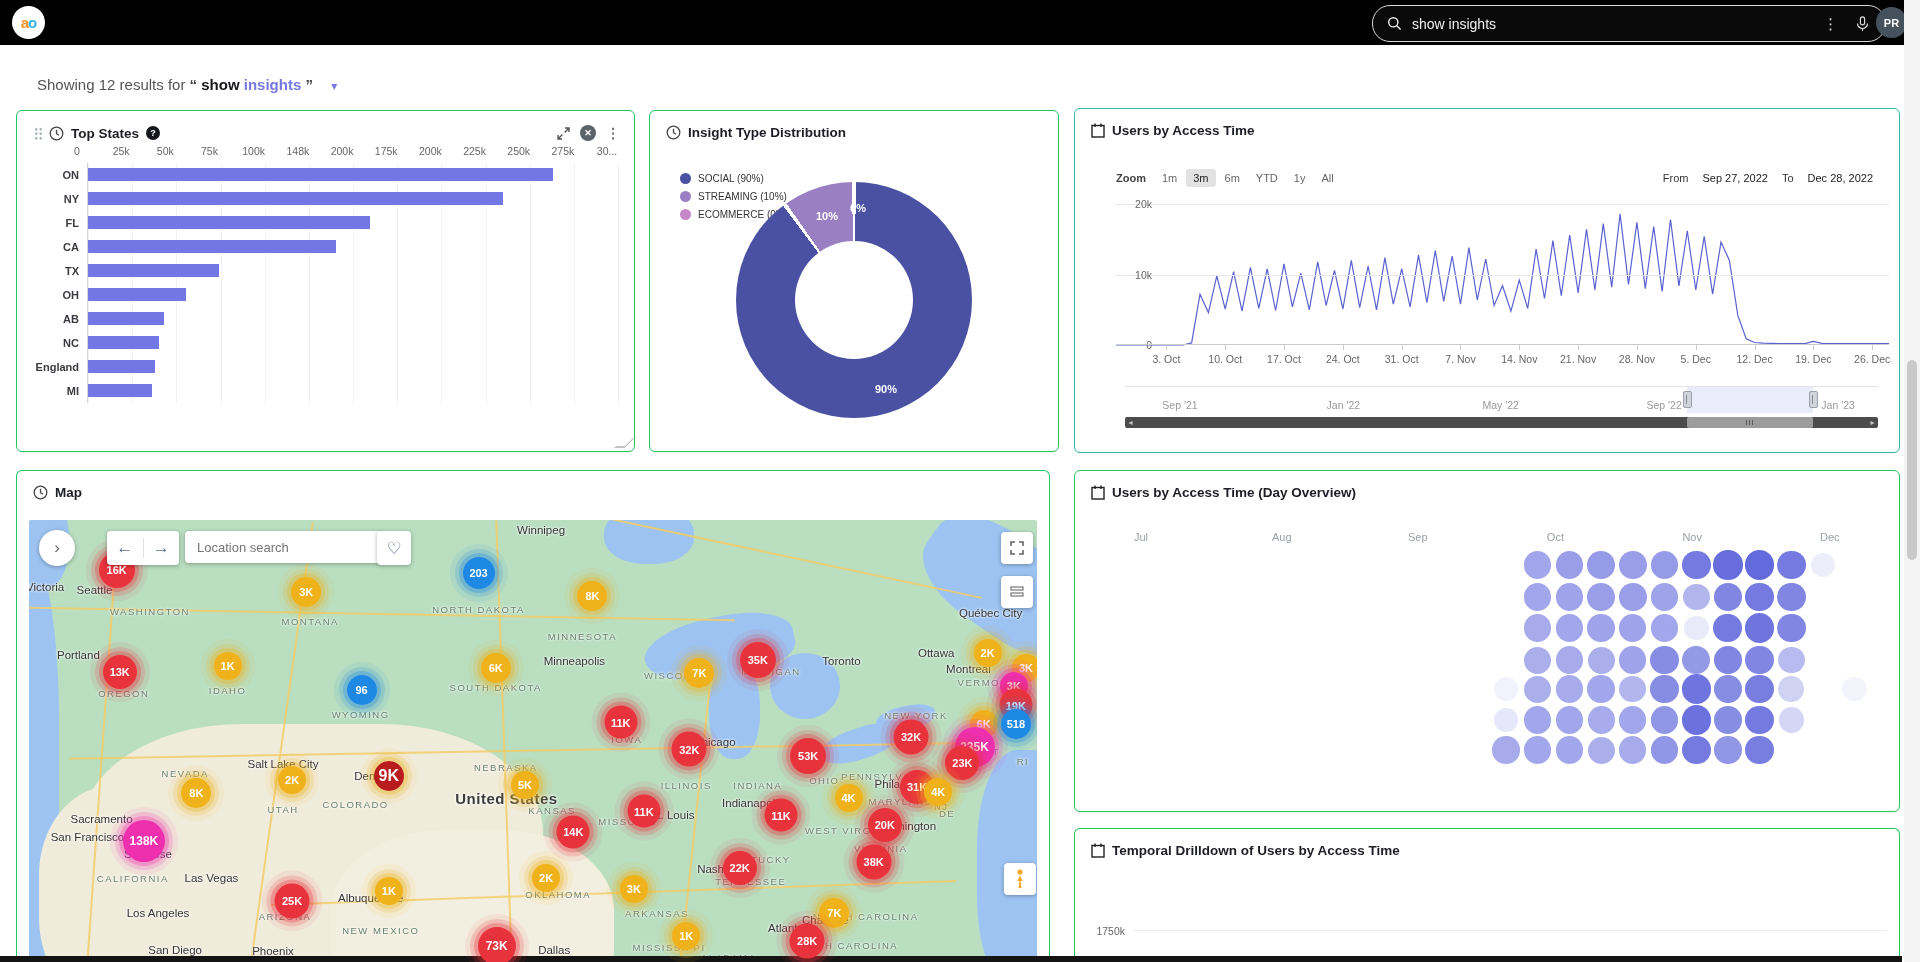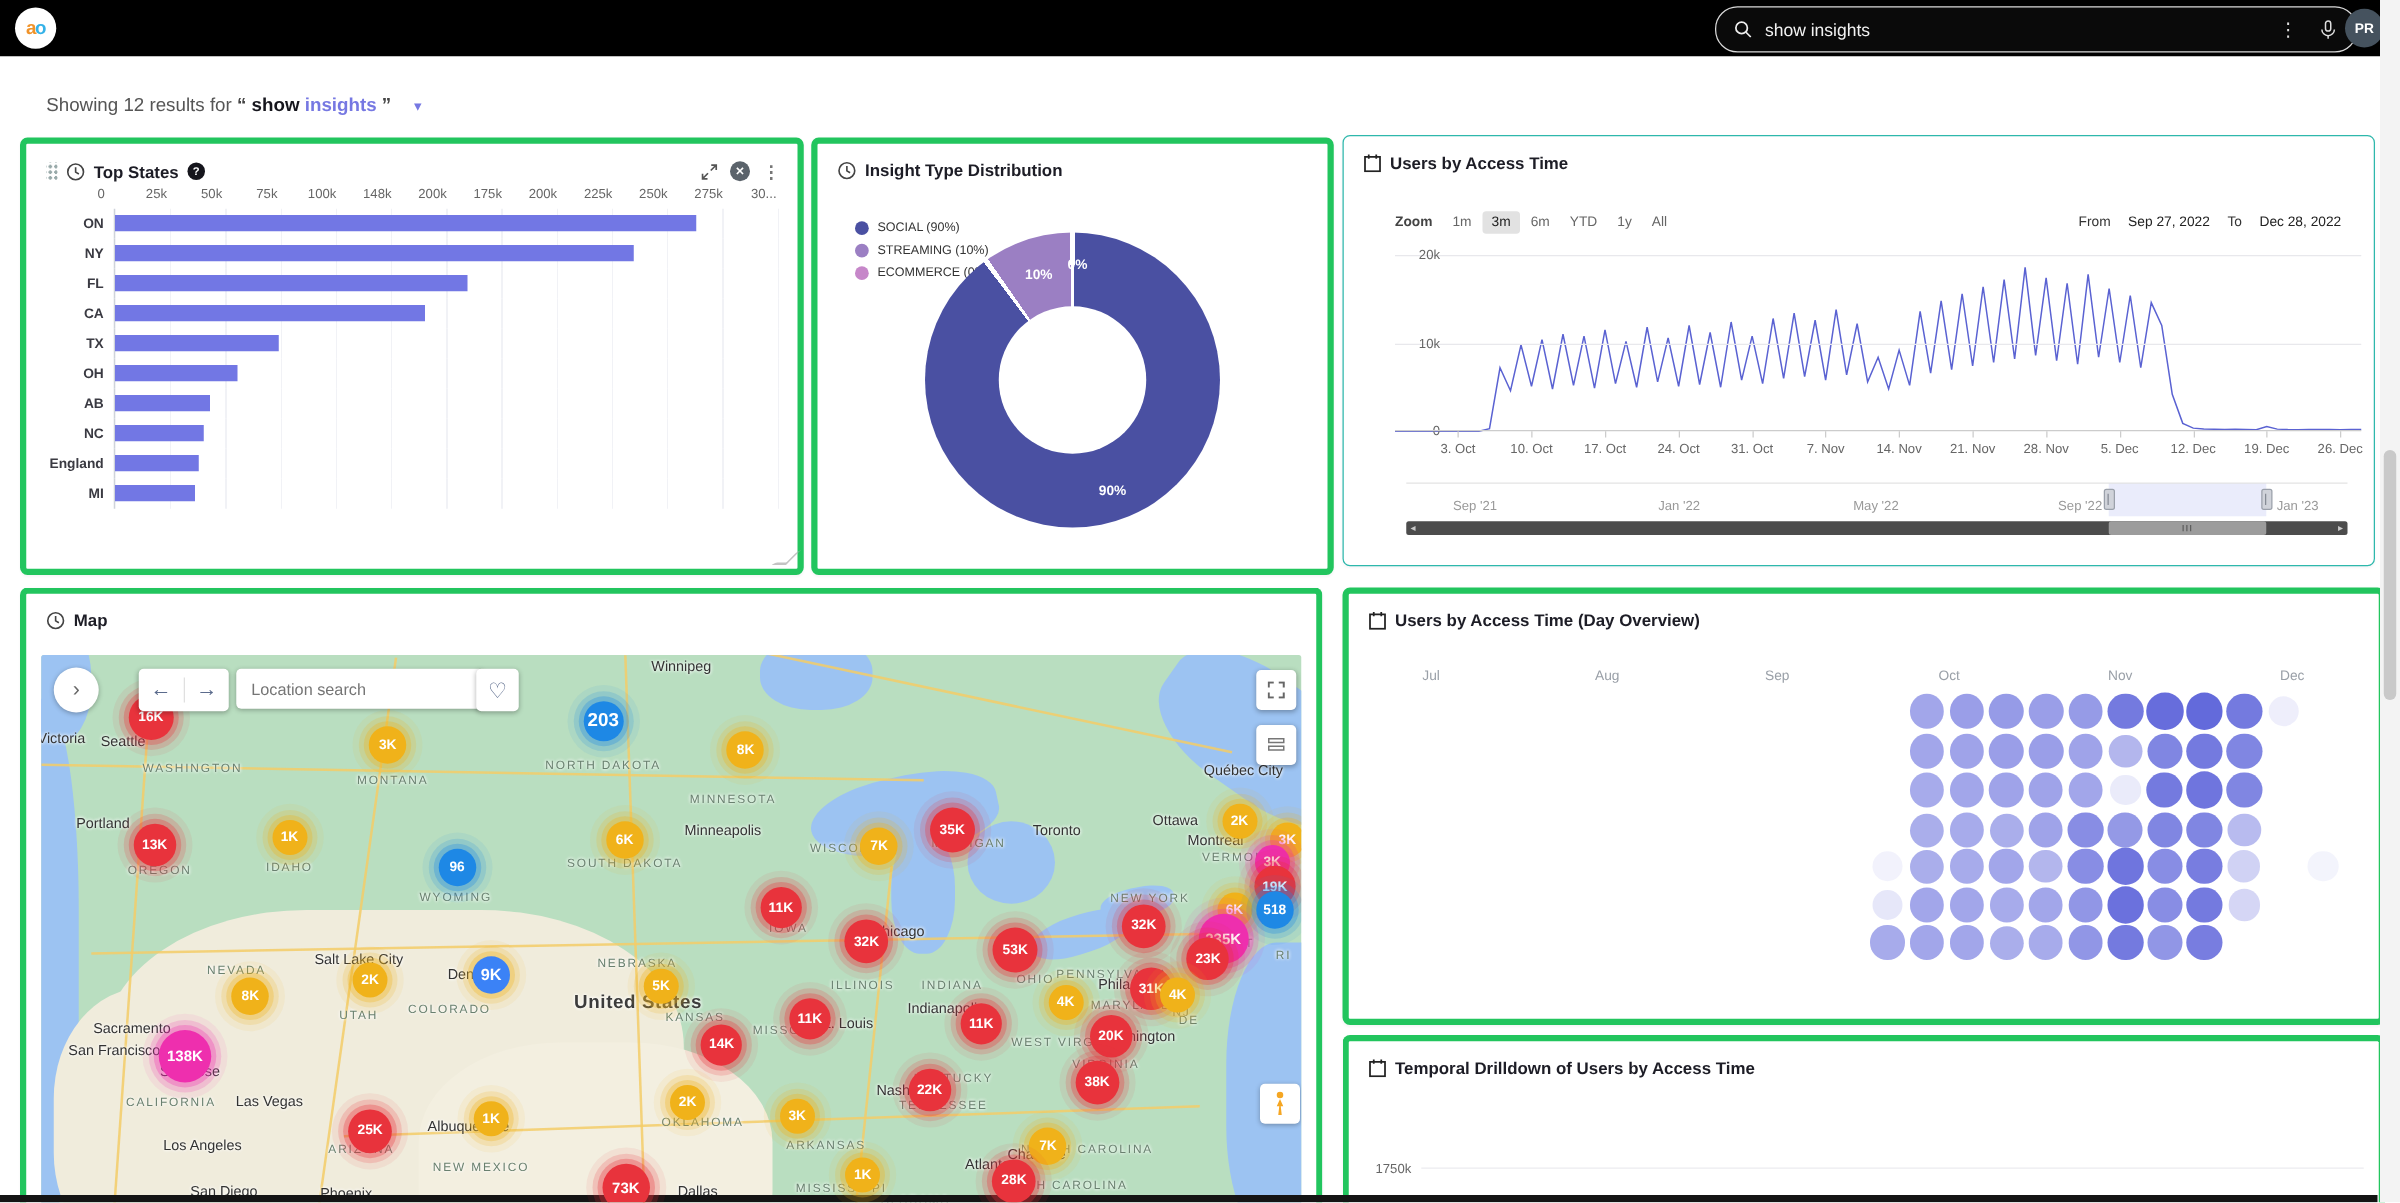--- a/index.html
+++ b/index.html
@@ -21,21 +21,21 @@
         background:#45525e;color:#fff;font-size:11px;font-weight:bold;
         display:flex;align-items:center;justify-content:center;}
 
   
   .results{position:absolute;left:37px;top:76px;font-size:15px;color:#555;}
   .results b.dark{color:#16161d;} .results b.acc{color:#7678e2;}
   .results .caret{color:#7678e2;margin-left:14px;font-size:12px;cursor:pointer;}
   .results .qm{color:#444;font-weight:bold;}
 
   
-  .card{position:absolute;background:#fff;border:5px solid #22c55e;border-radius:6px;
+  .card{position:absolute;background:#fff;border:1px solid #22c55e;border-radius:6px;
         box-shadow:0 1px 2px rgba(20,20,40,.04);}
   .card-head{display:flex;align-items:center;gap:7px;padding:14px 14px 0 16px;font-size:13.5px;
         font-weight:bold;color:#1d1d26;}
   .hicon{display:flex;align-items:center;}
   .grip{width:9px;height:14px;background-image:radial-gradient(#9aa 1.2px,transparent 1.3px);
         background-size:4.5px 4.5px;background-position:1px 1px;}
   .qbadge{width:14px;height:14px;border-radius:50%;background:#15151c;color:#fff;font-size:9px;
         font-weight:bold;display:flex;align-items:center;justify-content:center;}
   .head-right{margin-left:auto;display:flex;align-items:center;gap:10px;}
   .xbadge{width:16px;height:16px;border-radius:50%;background:#5b636b;color:#fff;font-size:9px;
@@ -510,21 +510,21 @@
         <div class="mlabel state" style="left: 15.5%; top: 57%;">NEVADA</div>
         <div class="mlabel city" style="left: 34.1%; top: 57.7%;">Denver</div>
         <div class="mlabel city" style="left: 52.1%; top: 97%;">Dallas</div>
         <div class="mlabel city" style="left: 75.1%; top: 92%;">Atlanta</div>
         <div class="mlabel state" style="left: 69.4%; top: 98.6%;">ALABAMA</div>
         <div class="mlabel state" style="left: 63.5%; top: 96.5%;">MISSISSIPPI</div>
         <div class="mlabel state" style="left: 95.5%; top: 52.1%;">CT</div>
         <div class="mlabel state" style="left: 98.6%; top: 54.4%;">RI</div>
         <div class="marker" style="left: 8.7%; top: 11.3%; width: 36px; height: 36px; background: rgb(232, 51, 60); font-size: 11px; box-shadow: rgba(232, 51, 60, 0.3) 0px 0px 0px 4px, rgba(232, 51, 60, 0.18) 0px 0px 0px 8px, rgba(232, 51, 60, 0.08) 0px 0px 0px 13px;">16K</div>
         <div class="marker" style="left: 27.5%; top: 16.3%; width: 30px; height: 30px; background: rgb(240, 178, 26); font-size: 11px; box-shadow: rgba(240, 178, 26, 0.3) 0px 0px 0px 4px, rgba(240, 178, 26, 0.18) 0px 0px 0px 8px, rgba(240, 178, 26, 0.08) 0px 0px 0px 13px;">3K</div>
-        <div class="marker" style="left: 44.6%; top: 11.9%; width: 32px; height: 32px; background: rgb(30, 136, 229); font-size: 15px; box-shadow: rgba(30, 136, 229, 0.3) 0px 0px 0px 4px, rgba(30, 136, 229, 0.18) 0px 0px 0px 8px, rgba(30, 136, 229, 0.08) 0px 0px 0px 13px;">203</div>
+        <div class="marker" style="left: 44.6%; top: 11.9%; width: 32px; height: 32px; background: rgb(30, 136, 229); font-size: 11px; box-shadow: rgba(30, 136, 229, 0.3) 0px 0px 0px 4px, rgba(30, 136, 229, 0.18) 0px 0px 0px 8px, rgba(30, 136, 229, 0.08) 0px 0px 0px 13px;">203</div>
         <div class="marker" style="left: 55.9%; top: 17.1%; width: 30px; height: 30px; background: rgb(240, 178, 26); font-size: 11px; box-shadow: rgba(240, 178, 26, 0.3) 0px 0px 0px 4px, rgba(240, 178, 26, 0.18) 0px 0px 0px 8px, rgba(240, 178, 26, 0.08) 0px 0px 0px 13px;">8K</div>
         <div class="marker" style="left: 9%; top: 34.3%; width: 34px; height: 34px; background: rgb(232, 51, 60); font-size: 11px; box-shadow: rgba(232, 51, 60, 0.3) 0px 0px 0px 4px, rgba(232, 51, 60, 0.18) 0px 0px 0px 8px, rgba(232, 51, 60, 0.08) 0px 0px 0px 13px;">13K</div>
         <div class="marker" style="left: 19.7%; top: 32.9%; width: 28px; height: 28px; background: rgb(240, 178, 26); font-size: 11px; box-shadow: rgba(240, 178, 26, 0.3) 0px 0px 0px 4px, rgba(240, 178, 26, 0.18) 0px 0px 0px 8px, rgba(240, 178, 26, 0.08) 0px 0px 0px 13px;">1K</div>
         <div class="marker" style="left: 33%; top: 38.4%; width: 30px; height: 30px; background: rgb(30, 136, 229); font-size: 11px; box-shadow: rgba(30, 136, 229, 0.3) 0px 0px 0px 4px, rgba(30, 136, 229, 0.18) 0px 0px 0px 8px, rgba(30, 136, 229, 0.08) 0px 0px 0px 13px;">96</div>
         <div class="marker" style="left: 46.3%; top: 33.4%; width: 30px; height: 30px; background: rgb(240, 178, 26); font-size: 11px; box-shadow: rgba(240, 178, 26, 0.3) 0px 0px 0px 4px, rgba(240, 178, 26, 0.18) 0px 0px 0px 8px, rgba(240, 178, 26, 0.08) 0px 0px 0px 13px;">6K</div>
         <div class="marker" style="left: 72.3%; top: 31.5%; width: 36px; height: 36px; background: rgb(232, 51, 60); font-size: 11px; box-shadow: rgba(232, 51, 60, 0.3) 0px 0px 0px 4px, rgba(232, 51, 60, 0.18) 0px 0px 0px 8px, rgba(232, 51, 60, 0.08) 0px 0px 0px 13px;">35K</div>
         <div class="marker" style="left: 66.5%; top: 34.5%; width: 30px; height: 30px; background: rgb(240, 178, 26); font-size: 11px; box-shadow: rgba(240, 178, 26, 0.3) 0px 0px 0px 4px, rgba(240, 178, 26, 0.18) 0px 0px 0px 8px, rgba(240, 178, 26, 0.08) 0px 0px 0px 13px;">7K</div>
         <div class="marker" style="left: 58.7%; top: 45.6%; width: 33px; height: 33px; background: rgb(232, 51, 60); font-size: 11px; box-shadow: rgba(232, 51, 60, 0.3) 0px 0px 0px 4px, rgba(232, 51, 60, 0.18) 0px 0px 0px 8px, rgba(232, 51, 60, 0.08) 0px 0px 0px 13px;">11K</div>
         <div class="marker" style="left: 95.1%; top: 30.1%; width: 28px; height: 28px; background: rgb(240, 178, 26); font-size: 11px; box-shadow: rgba(240, 178, 26, 0.3) 0px 0px 0px 4px, rgba(240, 178, 26, 0.18) 0px 0px 0px 8px, rgba(240, 178, 26, 0.08) 0px 0px 0px 13px;">2K</div>
         <div class="marker" style="left: 98.9%; top: 33.4%; width: 28px; height: 28px; background: rgb(240, 178, 26); font-size: 11px; box-shadow: rgba(240, 178, 26, 0.3) 0px 0px 0px 4px, rgba(240, 178, 26, 0.18) 0px 0px 0px 8px, rgba(240, 178, 26, 0.08) 0px 0px 0px 13px;">3K</div>
@@ -539,21 +539,21 @@
         <div class="marker" style="left: 92.6%; top: 54.9%; width: 34px; height: 34px; background: rgb(232, 51, 60); font-size: 11px; box-shadow: rgba(232, 51, 60, 0.3) 0px 0px 0px 4px, rgba(232, 51, 60, 0.18) 0px 0px 0px 8px, rgba(232, 51, 60, 0.08) 0px 0px 0px 13px;">23K</div>
         <div class="marker" style="left: 88.1%; top: 60.2%; width: 34px; height: 34px; background: rgb(232, 51, 60); font-size: 11px; box-shadow: rgba(232, 51, 60, 0.3) 0px 0px 0px 4px, rgba(232, 51, 60, 0.18) 0px 0px 0px 8px, rgba(232, 51, 60, 0.08) 0px 0px 0px 13px;">31K</div>
         <div class="marker" style="left: 90.2%; top: 61.3%; width: 28px; height: 28px; background: rgb(240, 178, 26); font-size: 11px; box-shadow: rgba(240, 178, 26, 0.3) 0px 0px 0px 4px, rgba(240, 178, 26, 0.18) 0px 0px 0px 8px, rgba(240, 178, 26, 0.08) 0px 0px 0px 13px;">4K</div>
         <div class="marker" style="left: 81.3%; top: 62.7%; width: 28px; height: 28px; background: rgb(240, 178, 26); font-size: 11px; box-shadow: rgba(240, 178, 26, 0.3) 0px 0px 0px 4px, rgba(240, 178, 26, 0.18) 0px 0px 0px 8px, rgba(240, 178, 26, 0.08) 0px 0px 0px 13px;">4K</div>
         <div class="marker" style="left: 74.6%; top: 66.6%; width: 33px; height: 33px; background: rgb(232, 51, 60); font-size: 11px; box-shadow: rgba(232, 51, 60, 0.3) 0px 0px 0px 4px, rgba(232, 51, 60, 0.18) 0px 0px 0px 8px, rgba(232, 51, 60, 0.08) 0px 0px 0px 13px;">11K</div>
         <div class="marker" style="left: 61%; top: 65.7%; width: 33px; height: 33px; background: rgb(232, 51, 60); font-size: 11px; box-shadow: rgba(232, 51, 60, 0.3) 0px 0px 0px 4px, rgba(232, 51, 60, 0.18) 0px 0px 0px 8px, rgba(232, 51, 60, 0.08) 0px 0px 0px 13px;">11K</div>
         <div class="marker" style="left: 54%; top: 70.4%; width: 33px; height: 33px; background: rgb(232, 51, 60); font-size: 11px; box-shadow: rgba(232, 51, 60, 0.3) 0px 0px 0px 4px, rgba(232, 51, 60, 0.18) 0px 0px 0px 8px, rgba(232, 51, 60, 0.08) 0px 0px 0px 13px;">14K</div>
         <div class="marker" style="left: 84.9%; top: 68.8%; width: 34px; height: 34px; background: rgb(232, 51, 60); font-size: 11px; box-shadow: rgba(232, 51, 60, 0.3) 0px 0px 0px 4px, rgba(232, 51, 60, 0.18) 0px 0px 0px 8px, rgba(232, 51, 60, 0.08) 0px 0px 0px 13px;">20K</div>
         <div class="marker" style="left: 16.6%; top: 61.6%; width: 30px; height: 30px; background: rgb(240, 178, 26); font-size: 11px; box-shadow: rgba(240, 178, 26, 0.3) 0px 0px 0px 4px, rgba(240, 178, 26, 0.18) 0px 0px 0px 8px, rgba(240, 178, 26, 0.08) 0px 0px 0px 13px;">8K</div>
         <div class="marker" style="left: 26.1%; top: 58.6%; width: 28px; height: 28px; background: rgb(240, 178, 26); font-size: 11px; box-shadow: rgba(240, 178, 26, 0.3) 0px 0px 0px 4px, rgba(240, 178, 26, 0.18) 0px 0px 0px 8px, rgba(240, 178, 26, 0.08) 0px 0px 0px 13px;">2K</div>
-        <div class="marker" style="left: 35.7%; top: 57.7%; width: 30px; height: 30px; background: #3b82f6; font-size: 13px; box-shadow: rgba(240, 178, 26, 0.3) 0px 0px 0px 4px, rgba(240, 178, 26, 0.18) 0px 0px 0px 8px, rgba(240, 178, 26, 0.08) 0px 0px 0px 13px;">9K</div>
+        <div class="marker" style="left: 35.7%; top: 57.7%; width: 30px; height: 30px; background: #b91c1c; font-size: 16px; box-shadow: rgba(240, 178, 26, 0.3) 0px 0px 0px 4px, rgba(240, 178, 26, 0.18) 0px 0px 0px 8px, rgba(240, 178, 26, 0.08) 0px 0px 0px 13px;">9K</div>
         <div class="marker" style="left: 49.2%; top: 59.9%; width: 28px; height: 28px; background: rgb(240, 178, 26); font-size: 11px; box-shadow: rgba(240, 178, 26, 0.3) 0px 0px 0px 4px, rgba(240, 178, 26, 0.18) 0px 0px 0px 8px, rgba(240, 178, 26, 0.08) 0px 0px 0px 13px;">5K</div>
         <div class="marker" style="left: 11.4%; top: 72.4%; width: 42px; height: 42px; background: rgb(238, 47, 174); font-size: 12px; box-shadow: rgba(238, 47, 174, 0.3) 0px 0px 0px 4px, rgba(238, 47, 174, 0.18) 0px 0px 0px 8px, rgba(238, 47, 174, 0.08) 0px 0px 0px 13px;">138K</div>
         <div class="marker" style="left: 26.1%; top: 85.9%; width: 35px; height: 35px; background: rgb(232, 51, 60); font-size: 11px; box-shadow: rgba(232, 51, 60, 0.3) 0px 0px 0px 4px, rgba(232, 51, 60, 0.18) 0px 0px 0px 8px, rgba(232, 51, 60, 0.08) 0px 0px 0px 13px;">25K</div>
         <div class="marker" style="left: 35.7%; top: 83.7%; width: 28px; height: 28px; background: rgb(240, 178, 26); font-size: 11px; box-shadow: rgba(240, 178, 26, 0.3) 0px 0px 0px 4px, rgba(240, 178, 26, 0.18) 0px 0px 0px 8px, rgba(240, 178, 26, 0.08) 0px 0px 0px 13px;">1K</div>
         <div class="marker" style="left: 51.3%; top: 80.9%; width: 28px; height: 28px; background: rgb(240, 178, 26); font-size: 11px; box-shadow: rgba(240, 178, 26, 0.3) 0px 0px 0px 4px, rgba(240, 178, 26, 0.18) 0px 0px 0px 8px, rgba(240, 178, 26, 0.08) 0px 0px 0px 13px;">2K</div>
         <div class="marker" style="left: 60%; top: 83.4%; width: 28px; height: 28px; background: rgb(240, 178, 26); font-size: 11px; box-shadow: rgba(240, 178, 26, 0.3) 0px 0px 0px 4px, rgba(240, 178, 26, 0.18) 0px 0px 0px 8px, rgba(240, 178, 26, 0.08) 0px 0px 0px 13px;">3K</div>
         <div class="marker" style="left: 70.5%; top: 78.5%; width: 34px; height: 34px; background: rgb(232, 51, 60); font-size: 11px; box-shadow: rgba(232, 51, 60, 0.3) 0px 0px 0px 4px, rgba(232, 51, 60, 0.18) 0px 0px 0px 8px, rgba(232, 51, 60, 0.08) 0px 0px 0px 13px;">22K</div>
         <div class="marker" style="left: 83.8%; top: 77.1%; width: 35px; height: 35px; background: rgb(232, 51, 60); font-size: 11px; box-shadow: rgba(232, 51, 60, 0.3) 0px 0px 0px 4px, rgba(232, 51, 60, 0.18) 0px 0px 0px 8px, rgba(232, 51, 60, 0.08) 0px 0px 0px 13px;">38K</div>
         <div class="marker" style="left: 79.9%; top: 88.7%; width: 30px; height: 30px; background: rgb(240, 178, 26); font-size: 11px; box-shadow: rgba(240, 178, 26, 0.3) 0px 0px 0px 4px, rgba(240, 178, 26, 0.18) 0px 0px 0px 8px, rgba(240, 178, 26, 0.08) 0px 0px 0px 13px;">7K</div>
         <div class="marker" style="left: 77.2%; top: 95%; width: 35px; height: 35px; background: rgb(232, 51, 60); font-size: 11px; box-shadow: rgba(232, 51, 60, 0.3) 0px 0px 0px 4px, rgba(232, 51, 60, 0.18) 0px 0px 0px 8px, rgba(232, 51, 60, 0.08) 0px 0px 0px 13px;">28K</div>

